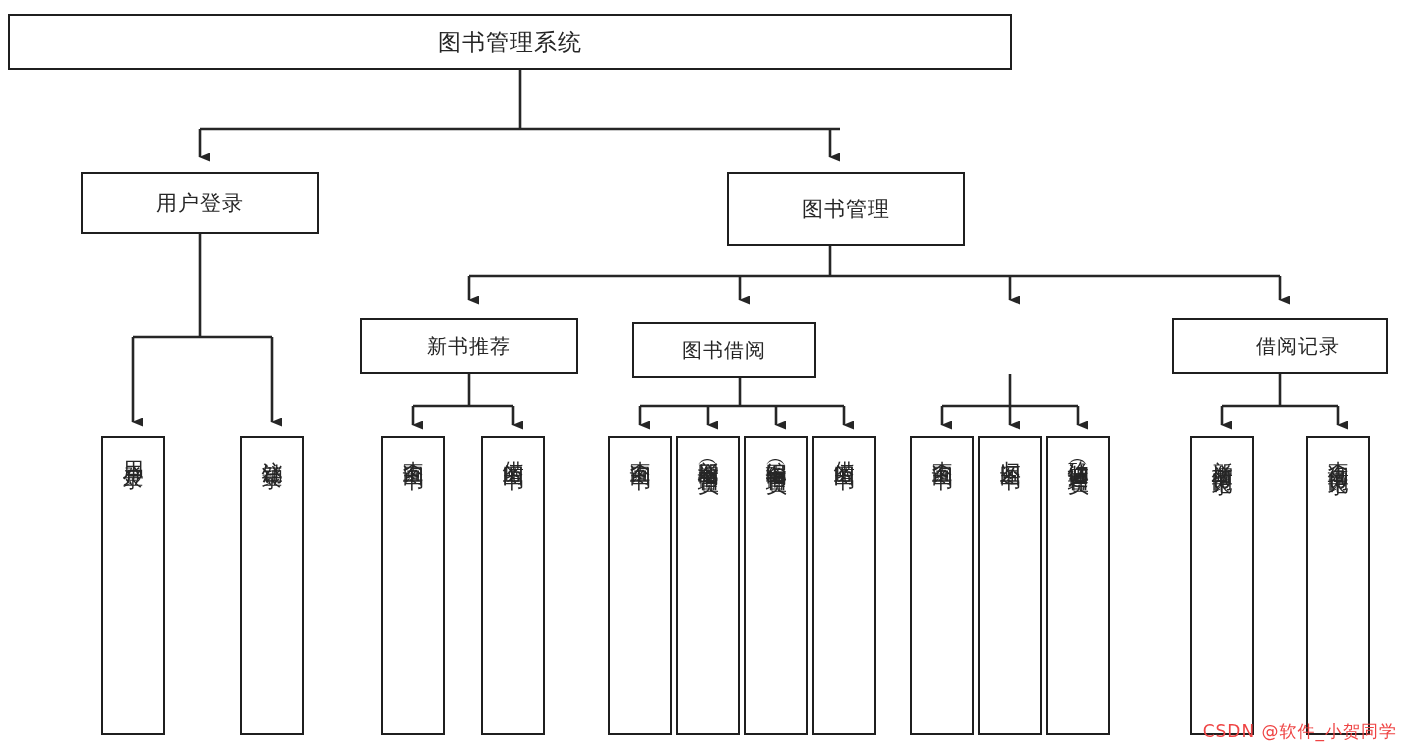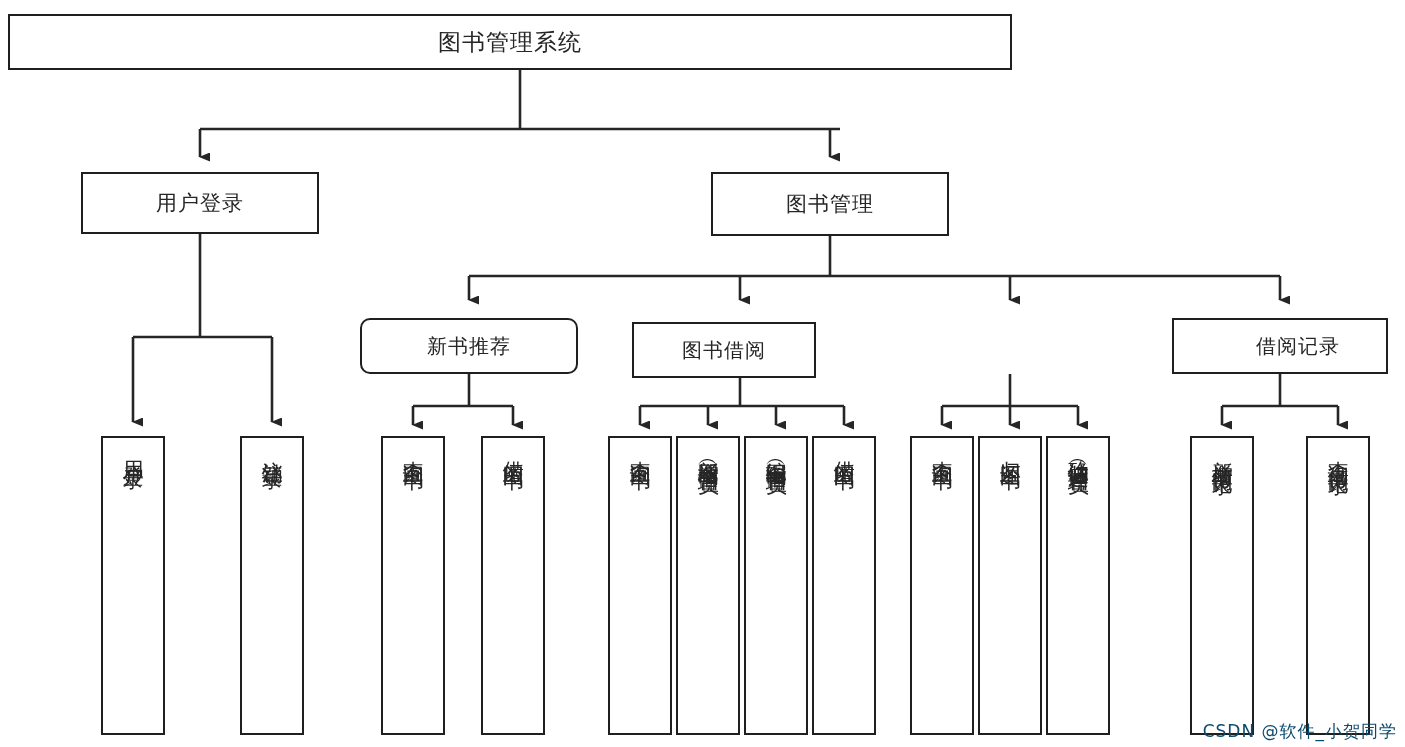--- a/index.html
+++ b/index.html
@@ -61,21 +61,21 @@
     color: #262626;
   }
   .leaf.tall-text .leaf-text {
     letter-spacing: 2px;
   }
   .watermark {
     position: absolute;
     right: 8px;
     bottom: 4px;
     font-size: 17px;
-    color: #0c4a6e;
+    color: #ef4444;
     letter-spacing: 1px;
     white-space: nowrap;
   }
 </style>
 </head>
 <body>
 
 <div id="canvas">
 
   <svg class="wires" viewBox="0 0 1405 747">
@@ -128,25 +128,25 @@
     </g>
   </svg>
 
   <div class="node root" style="left:8px; top:14px; width:1004px; height:56px;">
     <span>图书管理系统</span>
   </div>
 
   <div class="node level1" style="left:81px; top:172px; width:238px; height:62px;">
     <span>用户登录</span>
   </div>
-  <div class="node level1" style="left:711px; top:172px; width:238px; height:64px;">
+  <div class="node level1" style="left:727px; top:172px; width:238px; height:74px;">
     <span>图书管理</span>
   </div>
 
-  <div class="node level2" style="left:360px; top:318px; width:218px; height:56px;border-radius:10px;">
+  <div class="node level2" style="left:360px; top:318px; width:218px; height:56px;">
     <span>新书推荐</span>
   </div>
   <div class="node level2" style="left:632px; top:322px; width:184px; height:56px;">
     <span>图书借阅</span>
   </div>
   <div class="node level2" style="left:1172px; top:318px; width:216px; height:56px;padding-left:36px;">
     <span>借阅记录</span>
   </div>
 
   <div class="node leaf" style="left:101px; top:436px; width:64px; height:299px;">

